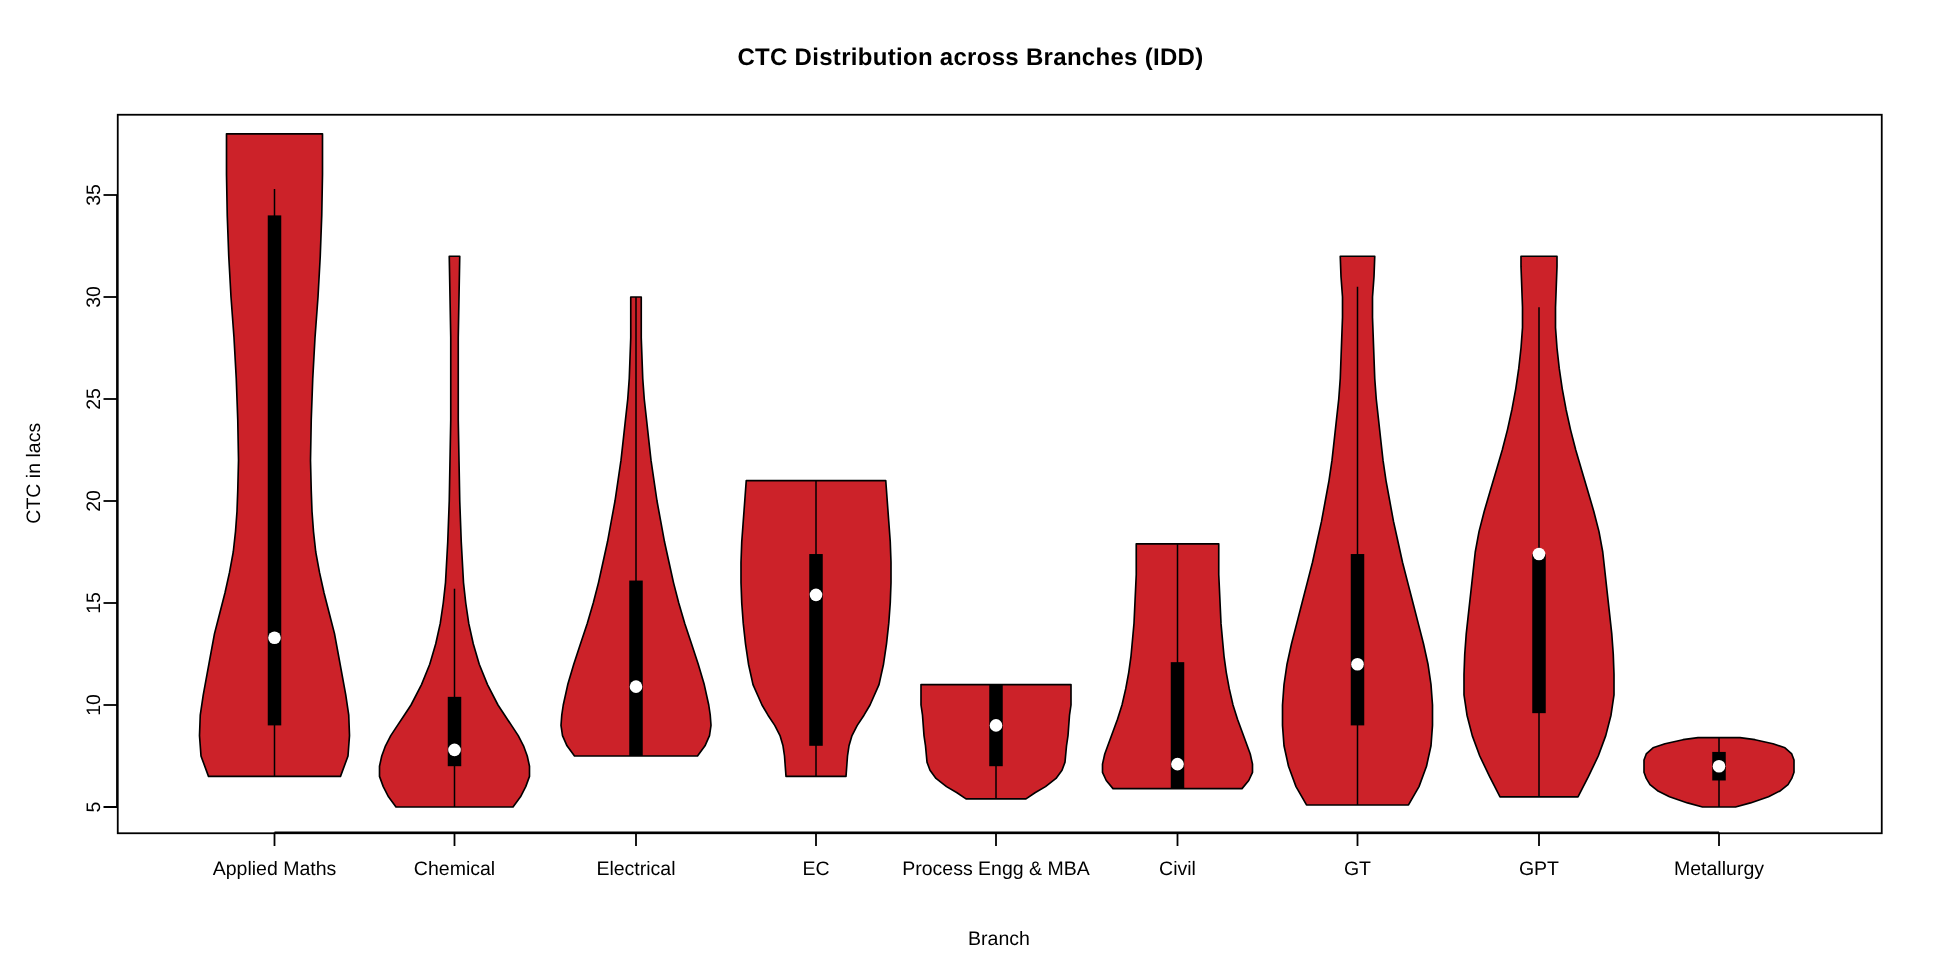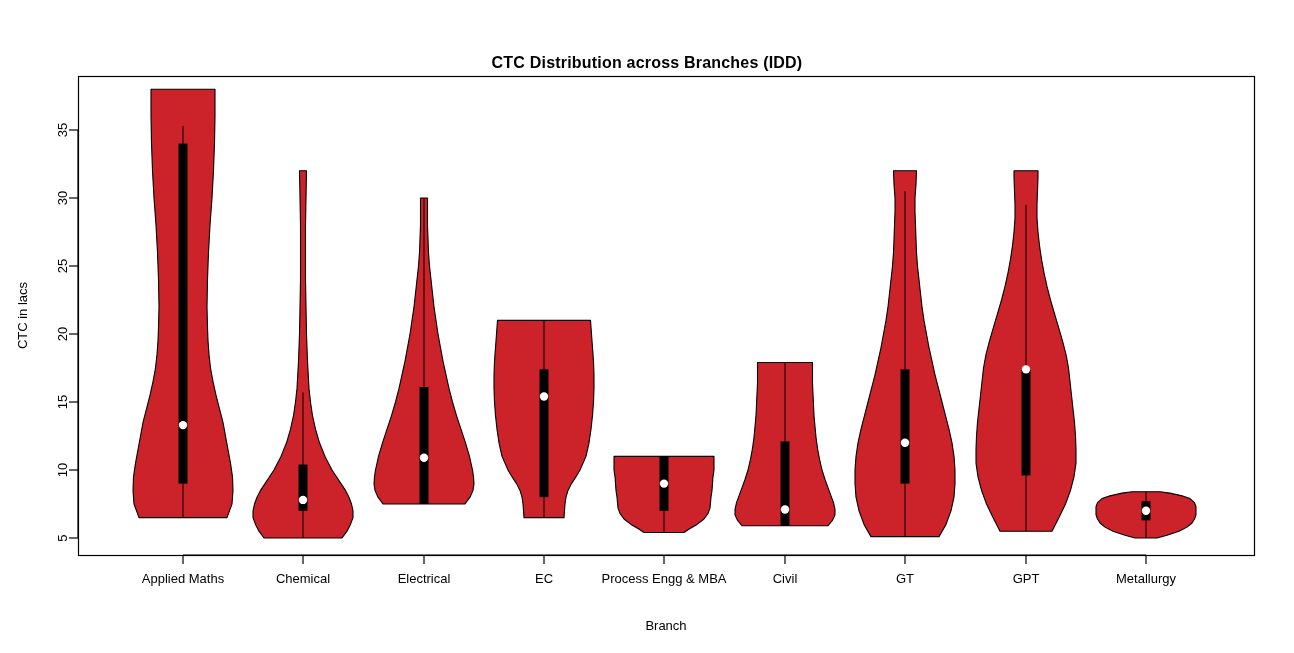--- a/index.html
+++ b/index.html
@@ -21,21 +21,20 @@
   #chart-title {
     position: absolute;
     top: 30px;
     left: 0;
     width: 1294px;
     text-align: center;
     font-size: 16px;
     font-weight: bold;
     color: #000000;
     letter-spacing: 0.2px;
-    margin-top: 24px;
   }
   #violin-canvas {
     position: absolute;
     top: 0;
     left: 0;
   }
   .axis-text {
     font-family: "Liberation Sans", sans-serif;
     font-size: 13px;
     fill: #000000;

